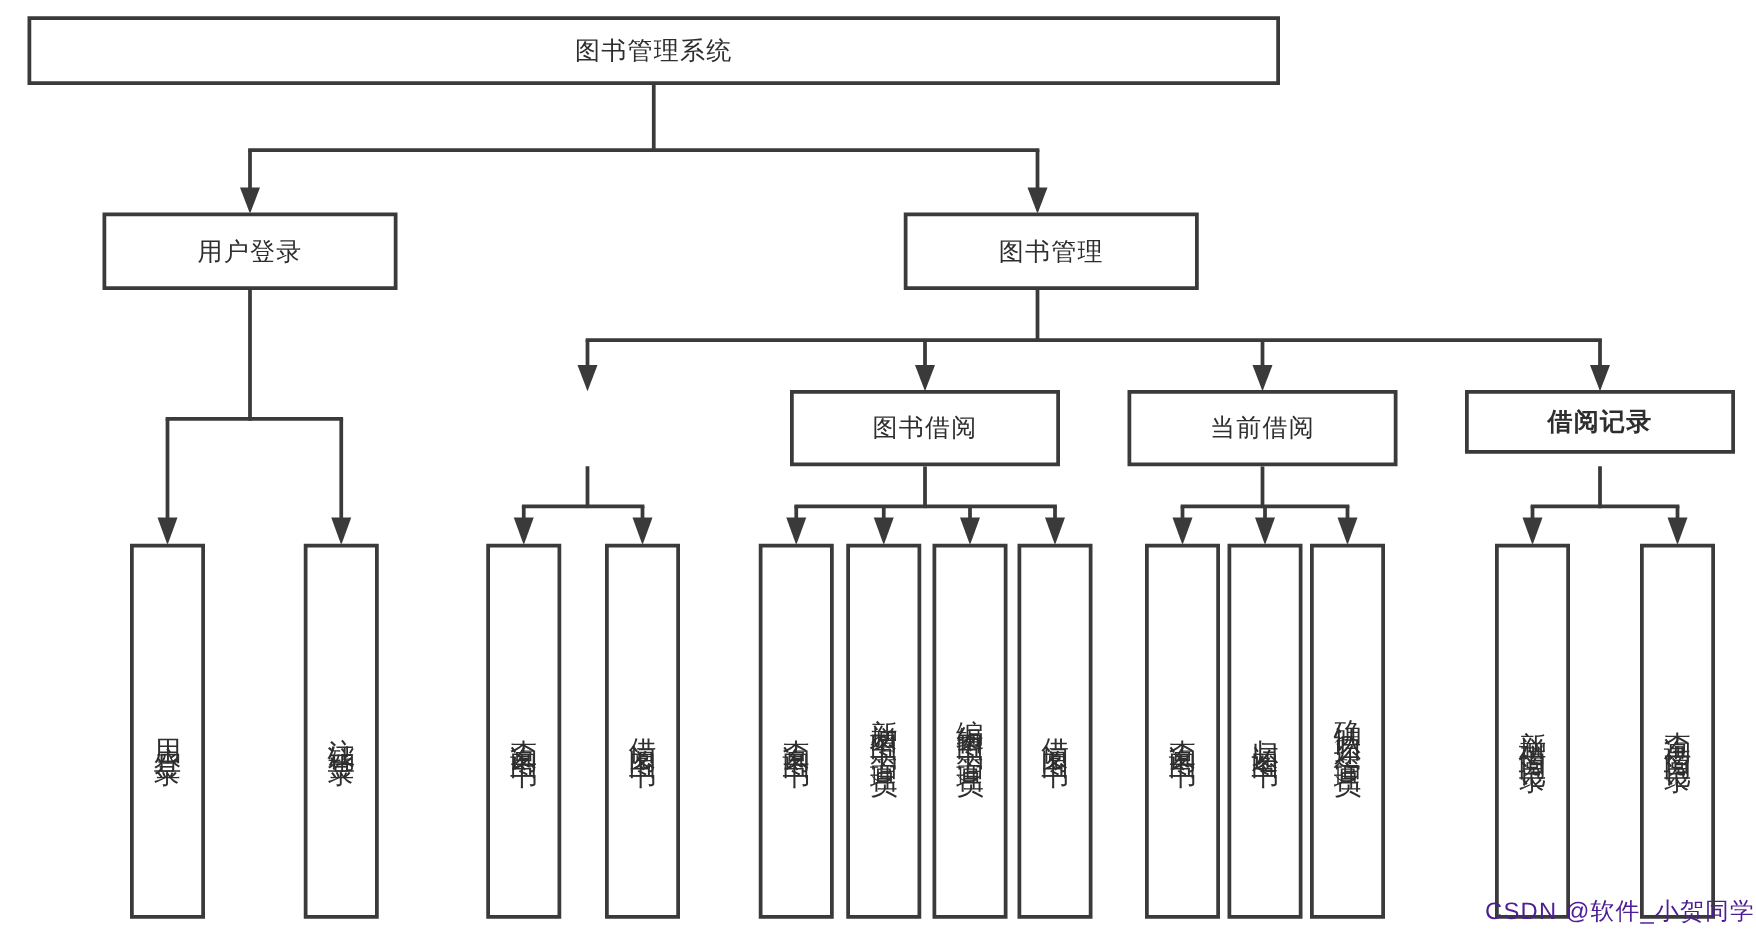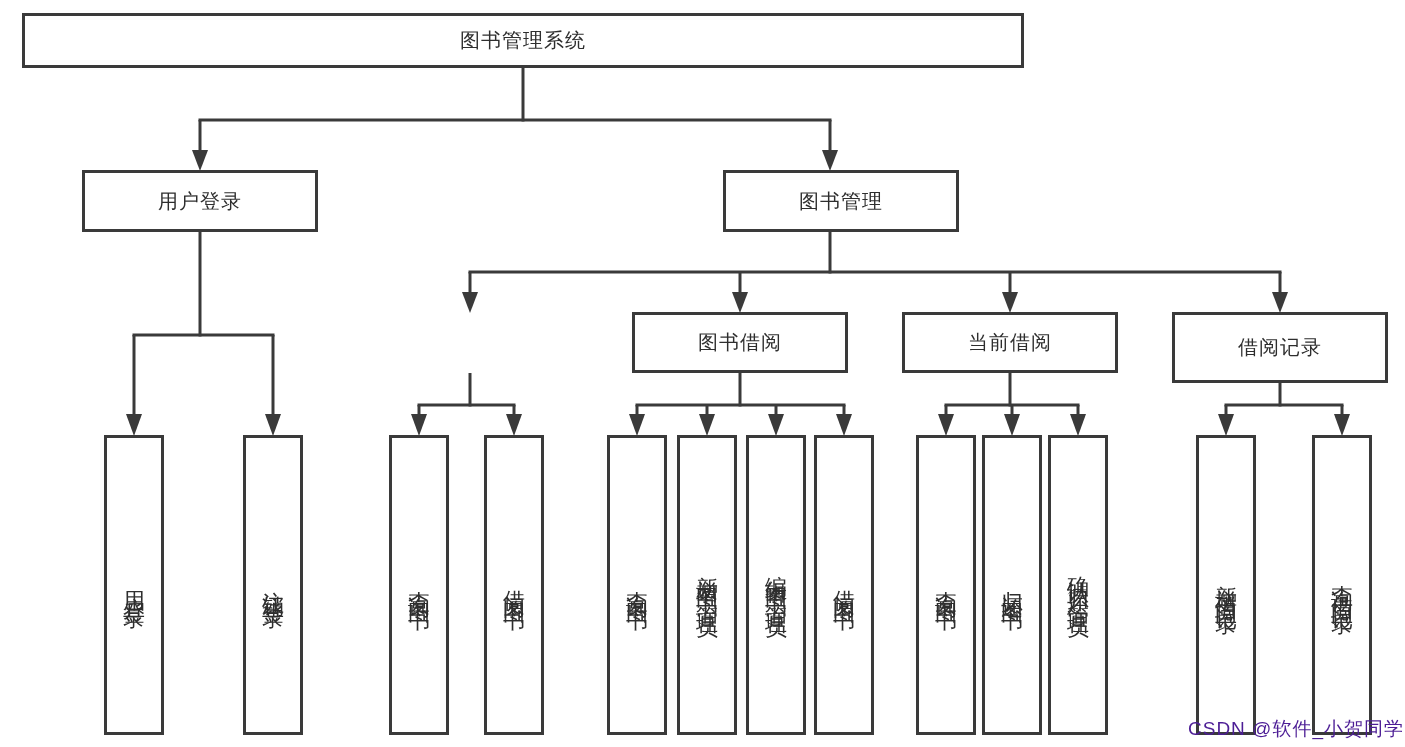--- a/index.html
+++ b/index.html
@@ -127,21 +127,21 @@
     </g>
   </svg>
 
   <div class="box h" style="left:22px; top:13px; width:1002px; height:55px;">图书管理系统</div>
 
   <div class="box h" style="left:82px; top:170px; width:236px; height:62px;">用户登录</div>
   <div class="box h" style="left:712px; top:170px; width:236px; height:62px;margin-left:11px;">图书管理</div>
 
   <div class="box h" style="left:902px; top:312px; width:216px; height:61px;">当前借阅</div>
   <div class="box h" style="left:632px; top:312px; width:216px; height:61px;">图书借阅</div>
-  <div class="box h" style="left:1172px; top:312px; width:216px; height:71px;">借阅记录</div>
+  <div class="box h" style="left:1172px; top:312px; width:216px; height:51px;font-weight:bold;">借阅记录</div>
 
   <div class="box leaf" style="left:104px;">用户登录</div>
   <div class="box leaf" style="left:243px;">注销登录</div>
 
   <div class="box leaf" style="left:389px;">查询图书</div>
   <div class="box leaf" style="left:484px;">借阅图书</div>
 
   <div class="box leaf" style="left:607px;">查询图书</div>
   <div class="box leaf" style="left:677px;">新增图书（管理员）</div>
   <div class="box leaf" style="left:746px;">编辑图书（管理员）</div>

